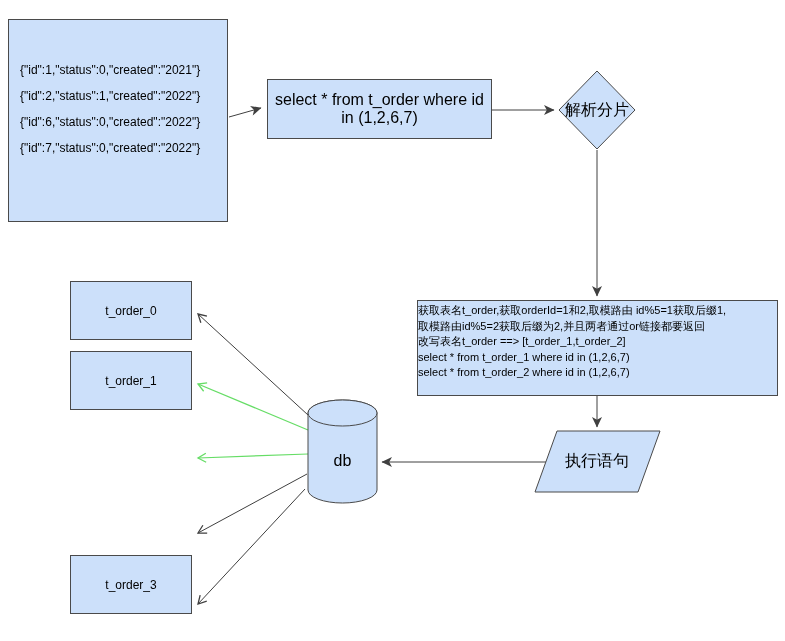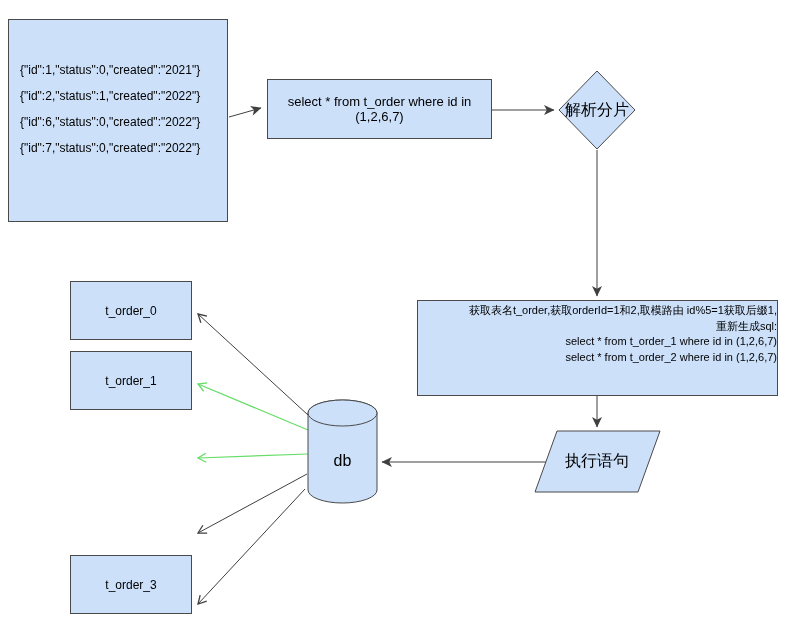--- a/index.html
+++ b/index.html
@@ -3,23 +3,23 @@
 <meta charset="utf-8">
 <style>
   html,body{margin:0;padding:0;background:#ffffff;}
   body{font-family:"Liberation Sans","DejaVu Sans",sans-serif;color:#000;}
   .canvas{position:relative;width:785px;height:641px;background:#fff;overflow:hidden;}
   .wires{position:absolute;left:0;top:0;}
   .node{position:absolute;background:#cce0fa;border:1px solid #4a4a4a;box-sizing:border-box;}
   .center{display:flex;align-items:center;justify-content:center;text-align:center;}
   .json-box{left:8px;top:19px;width:220px;height:203px;font-size:12px;line-height:26px;
             padding:37px 4px 0 11px;white-space:nowrap;}
-  .sql-box{left:267px;top:79px;width:225px;height:60px;font-size:13px;}
+  .sql-box{left:267px;top:79px;width:225px;height:60px;font-size:16px;}
   .routing-box{left:417px;top:300px;width:361px;height:96px;font-size:11px;
-               line-height:15.5px;padding-top:2px;text-align:right;}
+               line-height:15.5px;padding-top:2px;text-align:left;}
   .routing-box div{white-space:nowrap;}
   .table-box{left:70px;width:122px;height:59px;font-size:12px;}
   .t0{top:281px;text-align:center;} .t1{top:351px;} .t2{top:433px;} .t3{top:507px;margin-top:48px;} .t4{top:579px;}
   .float-label{position:absolute;font-size:16px;display:flex;align-items:center;
                justify-content:center;text-align:center;}
   .diamond-label{left:557px;top:100px;width:80px;height:20px;}
   .exec-label{left:537px;top:451px;width:120px;height:20px;}
   .db-label{left:312px;top:451px;width:61px;height:20px;}
 </style>
 </head>
@@ -68,21 +68,22 @@
   </div>
 
   <div class="node sql-box center">
     <span>select * from t_order where id in (1,2,6,7)</span>
   </div>
 
   <div class="float-label diamond-label">解析分片</div>
 
   <div class="node routing-box">
     <div>获取表名t_order,获取orderId=1和2,取模路由 id%5=1获取后缀1,</div>
-    <div>重新生成sql:</div>
+    <div>取模路由id%5=2获取后缀为2,并且两者通过or链接都要返回</div>
+    <div>改写表名t_order ==&gt; [t_order_1,t_order_2]</div>
     <div>select * from t_order_1 where id in (1,2,6,7)</div>
     <div>select * from t_order_2 where id in (1,2,6,7)</div>
   </div>
 
   <div class="float-label exec-label">执行语句</div>
 
   <div class="float-label db-label">db</div>
 
   <div class="node table-box t0 center">
     <span>t_order_0</span>

